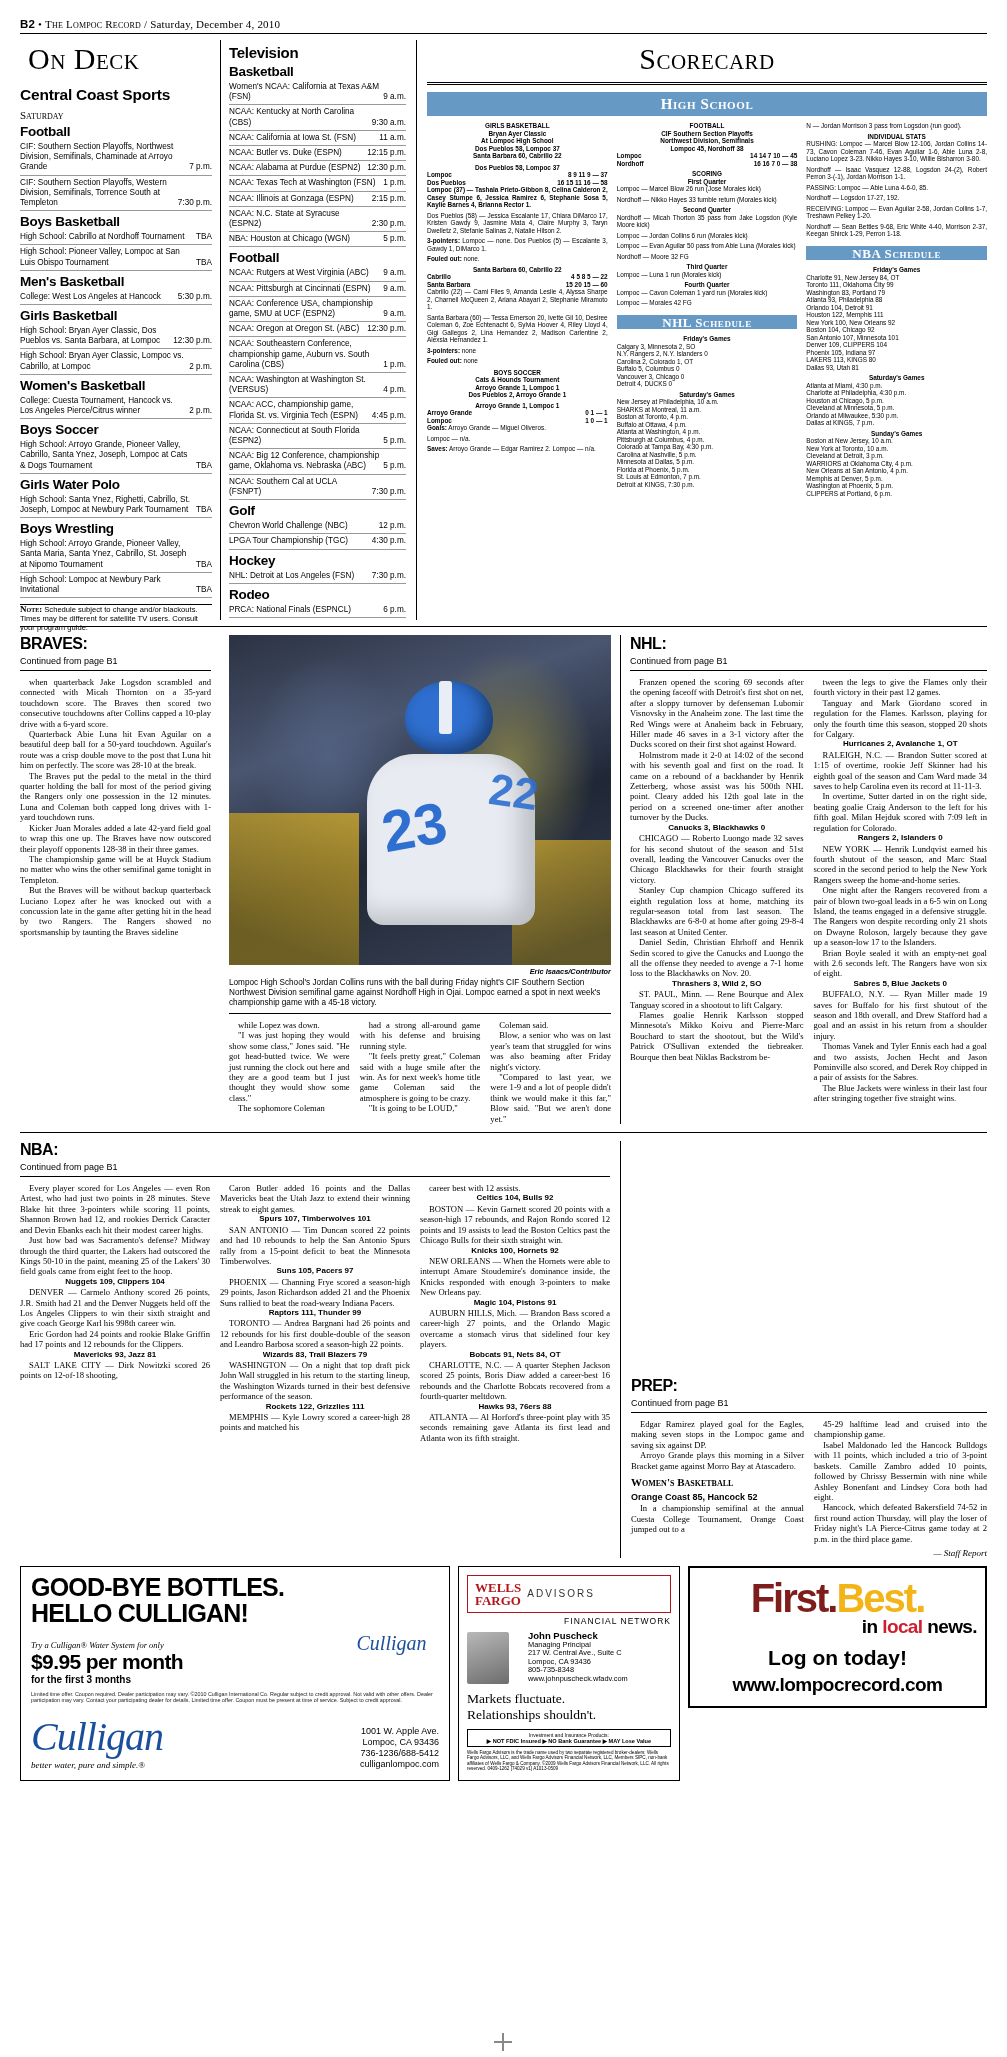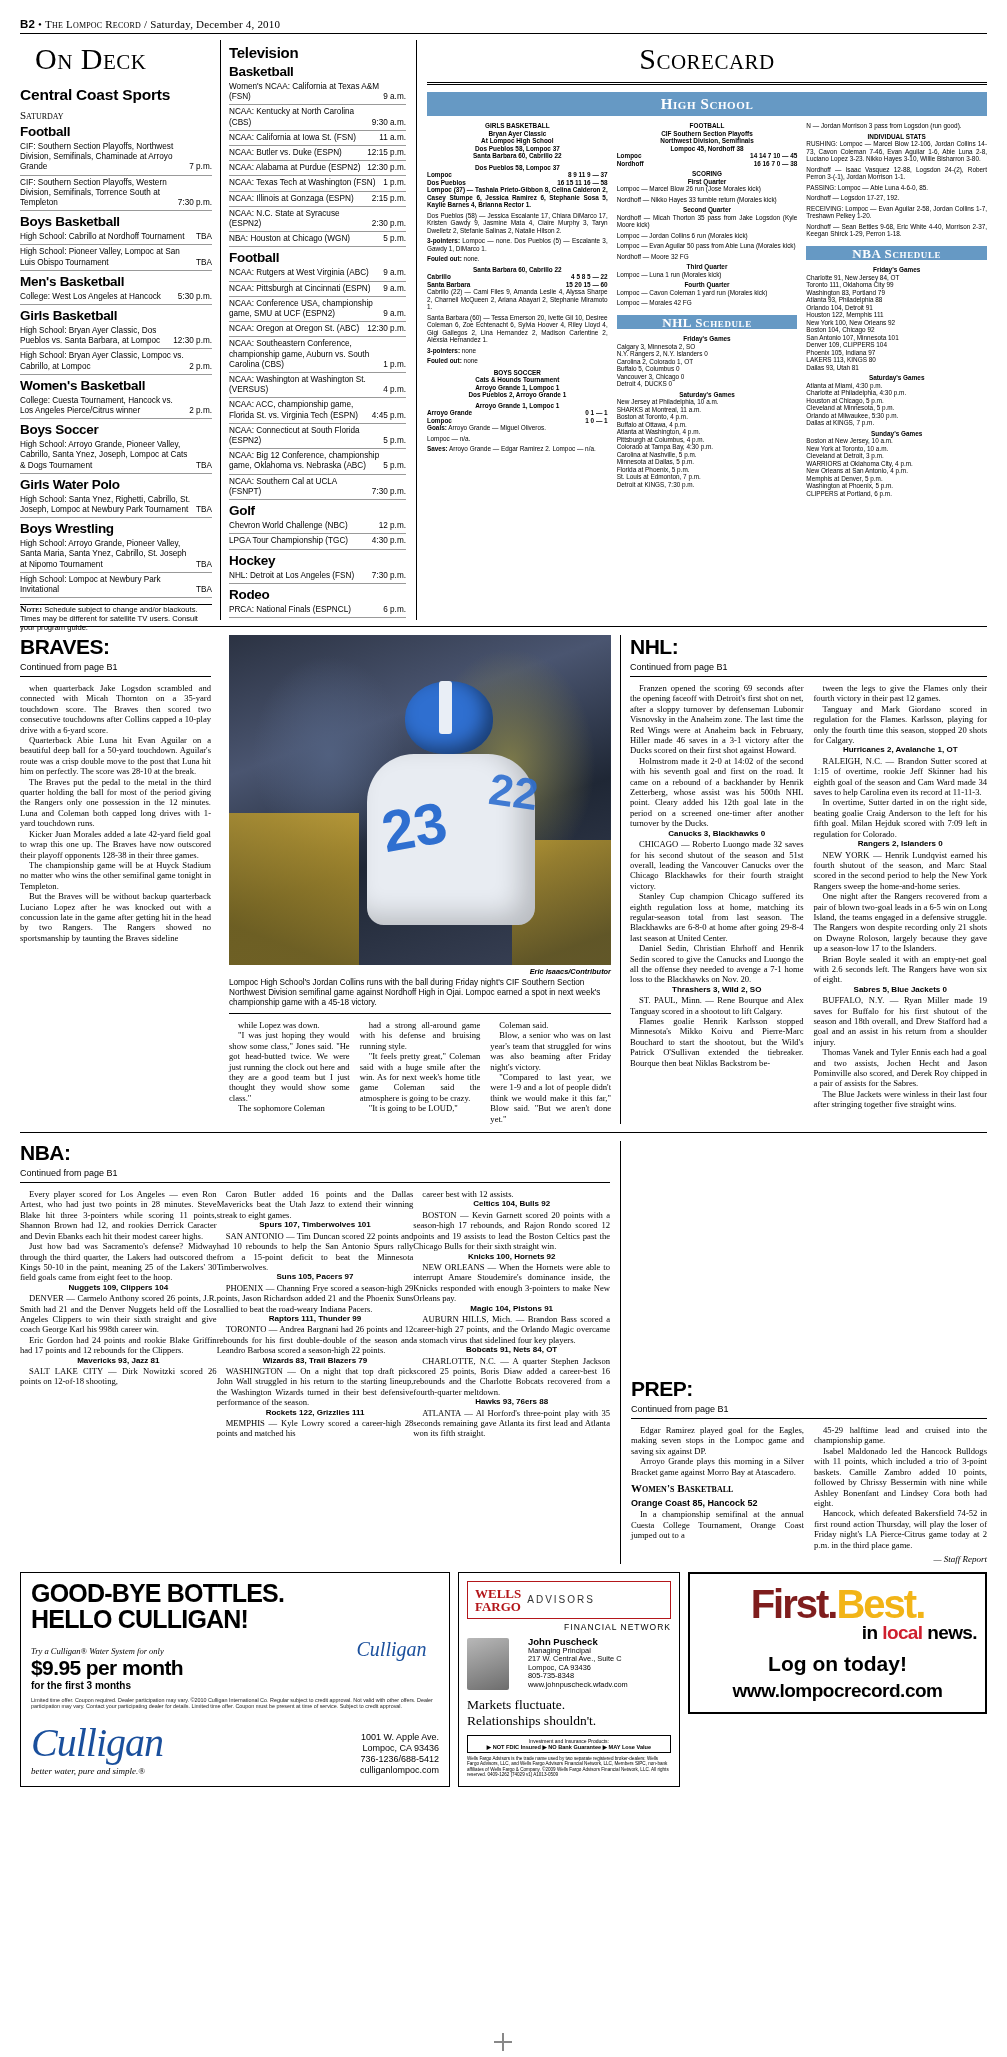--- a/index.html
+++ b/index.html
@@ -18,21 +18,21 @@
   .masthead b { font-family:"Liberation Sans",sans-serif; font-size:11.5px; font-weight:bold; }
   .masthead .sc { font-variant:small-caps; }
   .rule-thick { border-top:1.6px solid #000; margin-bottom:6px; }
 
   
   .toprow { display:flex; gap:0; height:580px; }
   .col-ondeck { width:200px; padding-right:8px; }
   .col-tv { width:196px; padding:0 10px 0 8px; border-left:1px solid #000; }
   .col-score { flex:1; padding-left:10px; border-left:1px solid #000; }
 
-  .deckhead { font-family:"Liberation Serif",serif; font-size:30px; font-variant:small-caps; letter-spacing:.5px; line-height:1; margin:4px 15px 12px; font-weight:400;}
+  .deckhead { font-family:"Liberation Serif",serif; font-size:30px; font-variant:small-caps; letter-spacing:.5px; line-height:1; margin:4px 8px 12px; font-weight:400;}
   .ccs { font-size:15.5px; font-weight:bold; margin-bottom:5px; letter-spacing:-.2px;}
   .dayhead { font-family:"Liberation Serif",serif; font-variant:small-caps; font-size:11px; margin:2px 0 1px;}
   .sporthead { font-size:13.5px; font-weight:bold; margin:3px 0 1px; letter-spacing:-.3px;}
   .evt { font-size:8.2px; line-height:10.2px; border-bottom:.6px solid #999; padding:2px 0 2px; display:flex; justify-content:center; gap:4px;}
   .evt .t { flex:1; }
   .evt .time { white-space:nowrap; text-align:right; align-self:flex-end;}
 
   .tvhead { font-size:15px; font-weight:bold; margin:4px 0 3px; letter-spacing:-.3px;}
 
   .note { font-size:7.6px; line-height:9px; margin-top:6px; border-top:1px solid #000;}
@@ -49,21 +49,21 @@
   .sc-p { margin-bottom:3px; text-align:justify;}
   .sc-line { display:flex; justify-content:space-between; }
 
   
   .stories { display:flex; gap:0; margin-top:6px; border-top:1.4px solid #000; padding-top:8px;}
   .sc1 { width:200px; padding-right:9px;}
   .sc2 { width:400px; padding:0 9px; }
   .sc3 { width:170px; padding:0 9px; border-left:1px solid #000;}
   .sc4 { flex:1; padding-left:9px; border-left:1px solid #000;}
 
-  .jump { font-size:21px; font-weight:bold; letter-spacing:-.5px; margin-bottom:3px;}
+  .jump { font-size:16px; font-weight:bold; letter-spacing:-.5px; margin-bottom:3px;}
   .contd { font-size:9px; margin-bottom:6px; padding-bottom:4px; border-bottom:.8px solid #000;}
   .body { font-family:"Liberation Serif",serif; font-size:8.6px; line-height:10.4px; text-align:justify; hyphens:auto;}
   .body p { text-indent:9px; }
   .body p.noind { text-indent:0; }
 
   .photo { width:100%; height:330px; background:linear-gradient(160deg,#2b3242 0%,#4a5570 30%,#1f2735 60%,#3b4358 100%); position:relative; overflow:hidden;}
   .photo .blur1 { position:absolute; left:6%; top:6%; width:40%; height:60%; background:radial-gradient(ellipse at center,#51607f 0%,rgba(40,48,66,0) 70%); }
   .photo .blur2 { position:absolute; right:4%; top:4%; width:45%; height:70%; background:radial-gradient(ellipse at center,#7d7a4a 0%,rgba(40,48,66,0) 70%); }
   .photo .helmet { position:absolute; left:46%; top:14%; width:23%; height:22%; background:#2f6fd0; border-radius:50% 50% 45% 45%; box-shadow:inset -8px -6px 18px rgba(0,0,0,.45);}
   .photo .stripe { position:absolute; left:55%; top:14%; width:3.5%; height:16%; background:#e9eef6; border-radius:3px;}
@@ -578,21 +578,21 @@
             <p class="">The Blue Jackets were winless in their last four after stringing together five straight wins.</p>
           </div>
       </div>
     </div>
   </div>
 
   <div style="display:flex;margin-top:8px;border-top:1.4px solid #000;padding-top:8px">
     <div style="width:600px;padding-right:10px">
       <div class="jump">NBA:</div>
       <div class="contd">Continued from page B1</div>
-      <div style="display:flex;">
+      <div style="display:flex;gap:10px">
         <div class="body" id="nba-c1" style="flex:1">
             <p class="">Every player scored for Los Angeles — even Ron Artest, who had just two points in 28 minutes. Steve Blake hit three 3-pointers while scoring 11 points, Shannon Brown had 12, and rookies Derrick Caracter and Devin Ebanks each hit their modest career highs.</p>
             <p class="">Just how bad was Sacramento's defense? Midway through the third quarter, the Lakers had outscored the Kings 50-10 in the paint, meaning 25 of the Lakers' 30 field goals came from eight feet to the hoop.</p>
             <p class="noind" style="font-weight: bold; text-align: center; font-family: &quot;Liberation Sans&quot;, sans-serif; font-size: 8px;">Nuggets 109, Clippers 104</p>
             <p class="">DENVER — Carmelo Anthony scored 26 points, J.R. Smith had 21 and the Denver Nuggets held off the Los Angeles Clippers to win their sixth straight and give coach George Karl his 998th career win.</p>
             <p class="">Eric Gordon had 24 points and rookie Blake Griffin had 17 points and 12 rebounds for the Clippers.</p>
             <p class="noind" style="font-weight: bold; text-align: center; font-family: &quot;Liberation Sans&quot;, sans-serif; font-size: 8px;">Mavericks 93, Jazz 81</p>
             <p class="">SALT LAKE CITY — Dirk Nowitzki scored 26 points on 12-of-18 shooting,</p>
           </div>
         <div class="body" id="nba-c2" style="flex:1">

